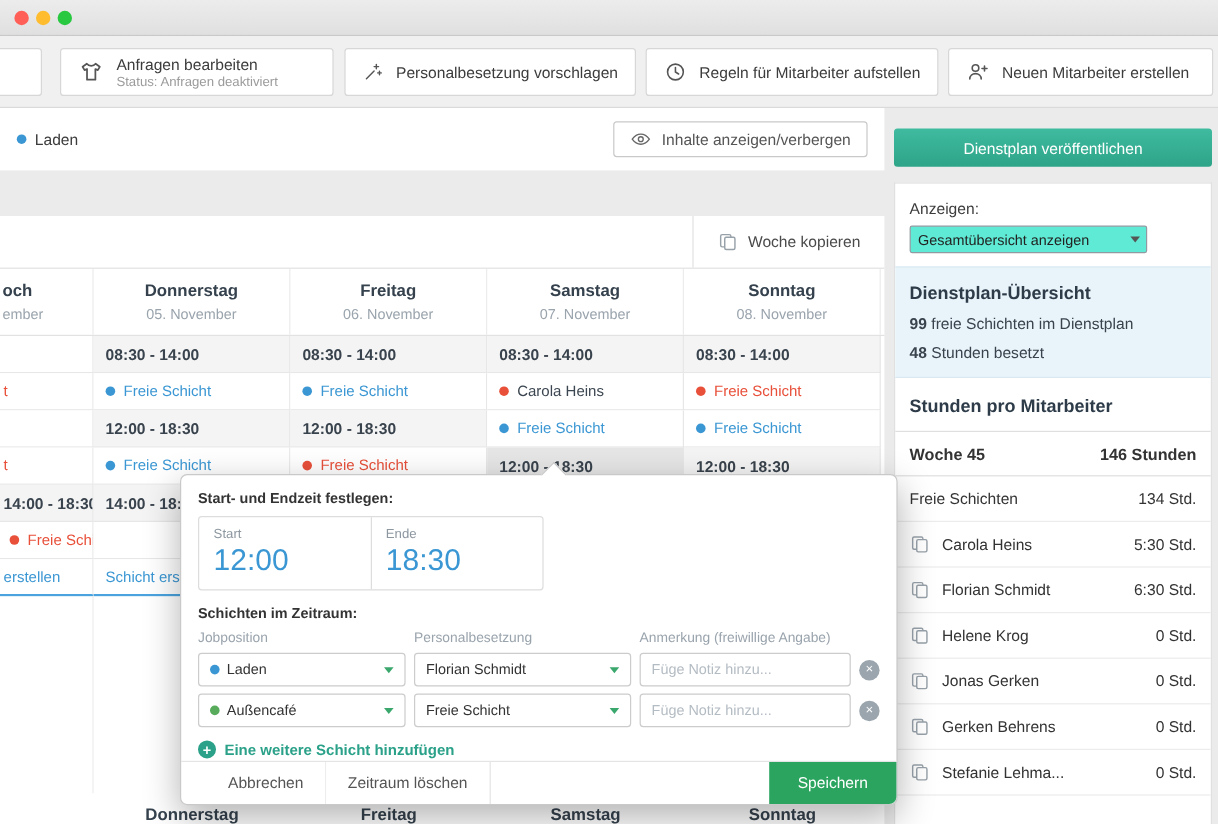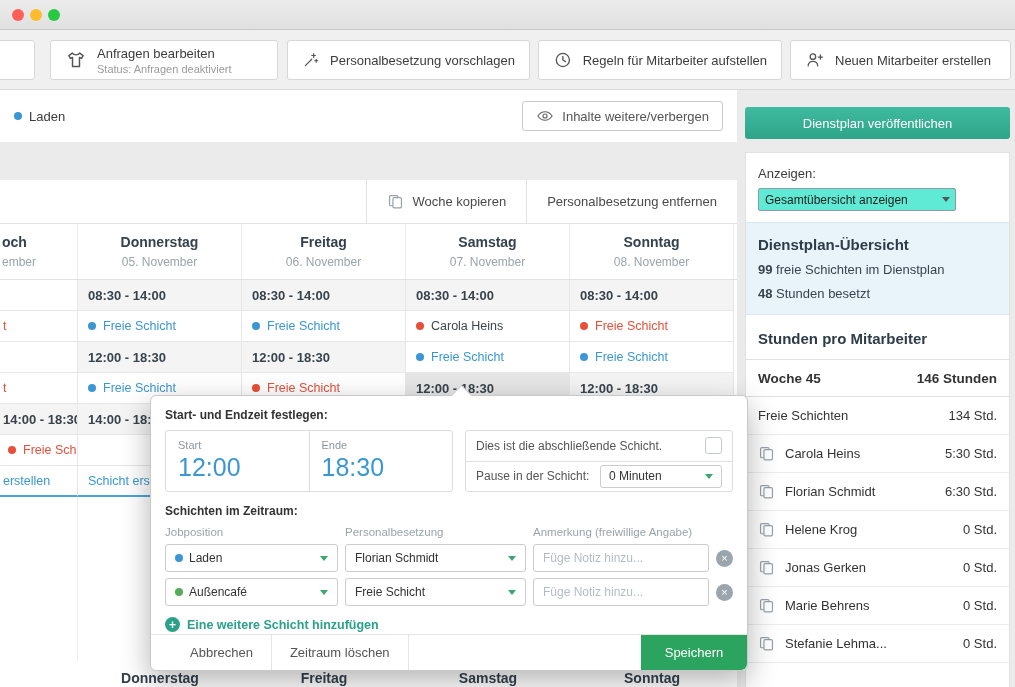--- a/index.html
+++ b/index.html
@@ -212,36 +212,33 @@
 <div class="filter-bar">
   <div class="pos-tag">
     <span class="dot dot-blue"></span>
     <span>Laden</span>
   </div>
   <div class="view-btn">
     <svg width="18" height="18" viewBox="0 0 24 24" fill="none" stroke="#666" stroke-width="1.5">
       <path d="M2.5 12 C5.3 8 8.9 6.4 12 6.4 C15.1 6.4 18.7 8 21.5 12 C18.7 16 15.1 17.6 12 17.6 C8.9 17.6 5.3 16 2.5 12 Z"></path>
       <circle cx="12" cy="12" r="2.7"></circle>
     </svg>
-    <span>Inhalte weitere/verbergen</span>
+    <span>Inhalte anzeigen/verbergen</span>
   </div>
 </div>
 
 <div class="week-panel">
 
   <div class="actions">
     <div class="action-btn">
       <svg width="17" height="17" viewBox="0 0 20 20" fill="#fff" stroke="#97a1a9" stroke-width="1.4">
         <rect x="3" y="3" width="10" height="12" rx="1.5"></rect>
         <rect x="7" y="5.5" width="10" height="12" rx="1.5"></rect>
       </svg>
       <span>Woche kopieren</span>
-    </div>
-    <div class="action-btn">
-      <span>Personalbesetzung entfernen</span>
     </div>
   </div>
 
   <div class="day-head">
     <div class="dh partial">
       <div class="dh-name">och</div>
       <div class="dh-date">ember</div>
     </div>
     <div class="dh full">
       <div class="dh-name">Donnerstag</div>
@@ -433,21 +430,21 @@
       <span class="hname">Jonas Gerken</span>
       <span class="right">0 Std.</span>
     </div>
     <div class="hrow">
       <span class="copy-btn">
           <svg width="17" height="17" viewBox="0 0 20 20" fill="#fff" stroke="#97a1a9" stroke-width="1.4">
             <rect x="3" y="3" width="10" height="12" rx="1.5"></rect>
             <rect x="7" y="5.5" width="10" height="12" rx="1.5"></rect>
           </svg>
         </span>
-      <span class="hname">Marie Behrens</span>
+      <span class="hname">Gerken Behrens</span>
       <span class="right">0 Std.</span>
     </div>
     <div class="hrow">
       <span class="copy-btn">
           <svg width="17" height="17" viewBox="0 0 20 20" fill="#fff" stroke="#97a1a9" stroke-width="1.4">
             <rect x="3" y="3" width="10" height="12" rx="1.5"></rect>
             <rect x="7" y="5.5" width="10" height="12" rx="1.5"></rect>
           </svg>
         </span>
       <span class="hname">Stefanie Lehma...</span>
@@ -463,33 +460,20 @@
 
   <div class="m-timebox-row">
     <div class="m-times">
       <div class="m-time first">
         <div class="m-time-label">Start</div>
         <div class="m-time-value">12:00</div>
       </div>
       <div class="m-time">
         <div class="m-time-label">Ende</div>
         <div class="m-time-value">18:30</div>
-      </div>
-    </div>
-    <div class="m-options">
-      <div class="m-opt-row first">
-        <span>Dies ist die abschließende Schicht.</span>
-        <span class="checkbox"></span>
-      </div>
-      <div class="m-opt-row">
-        <span>Pause in der Schicht:</span>
-        <span class="mini-select">
-          <span>0 Minuten</span>
-          <span class="caret"></span>
-        </span>
       </div>
     </div>
   </div>
 
   <div class="m-section">Schichten im Zeitraum:</div>
 
   <div class="m-cols">
     <div class="m-col-job">Jobposition</div>
     <div class="m-col-staff">Personalbesetzung</div>
     <div class="m-col-note">Anmerkung (freiwillige Angabe)</div>

